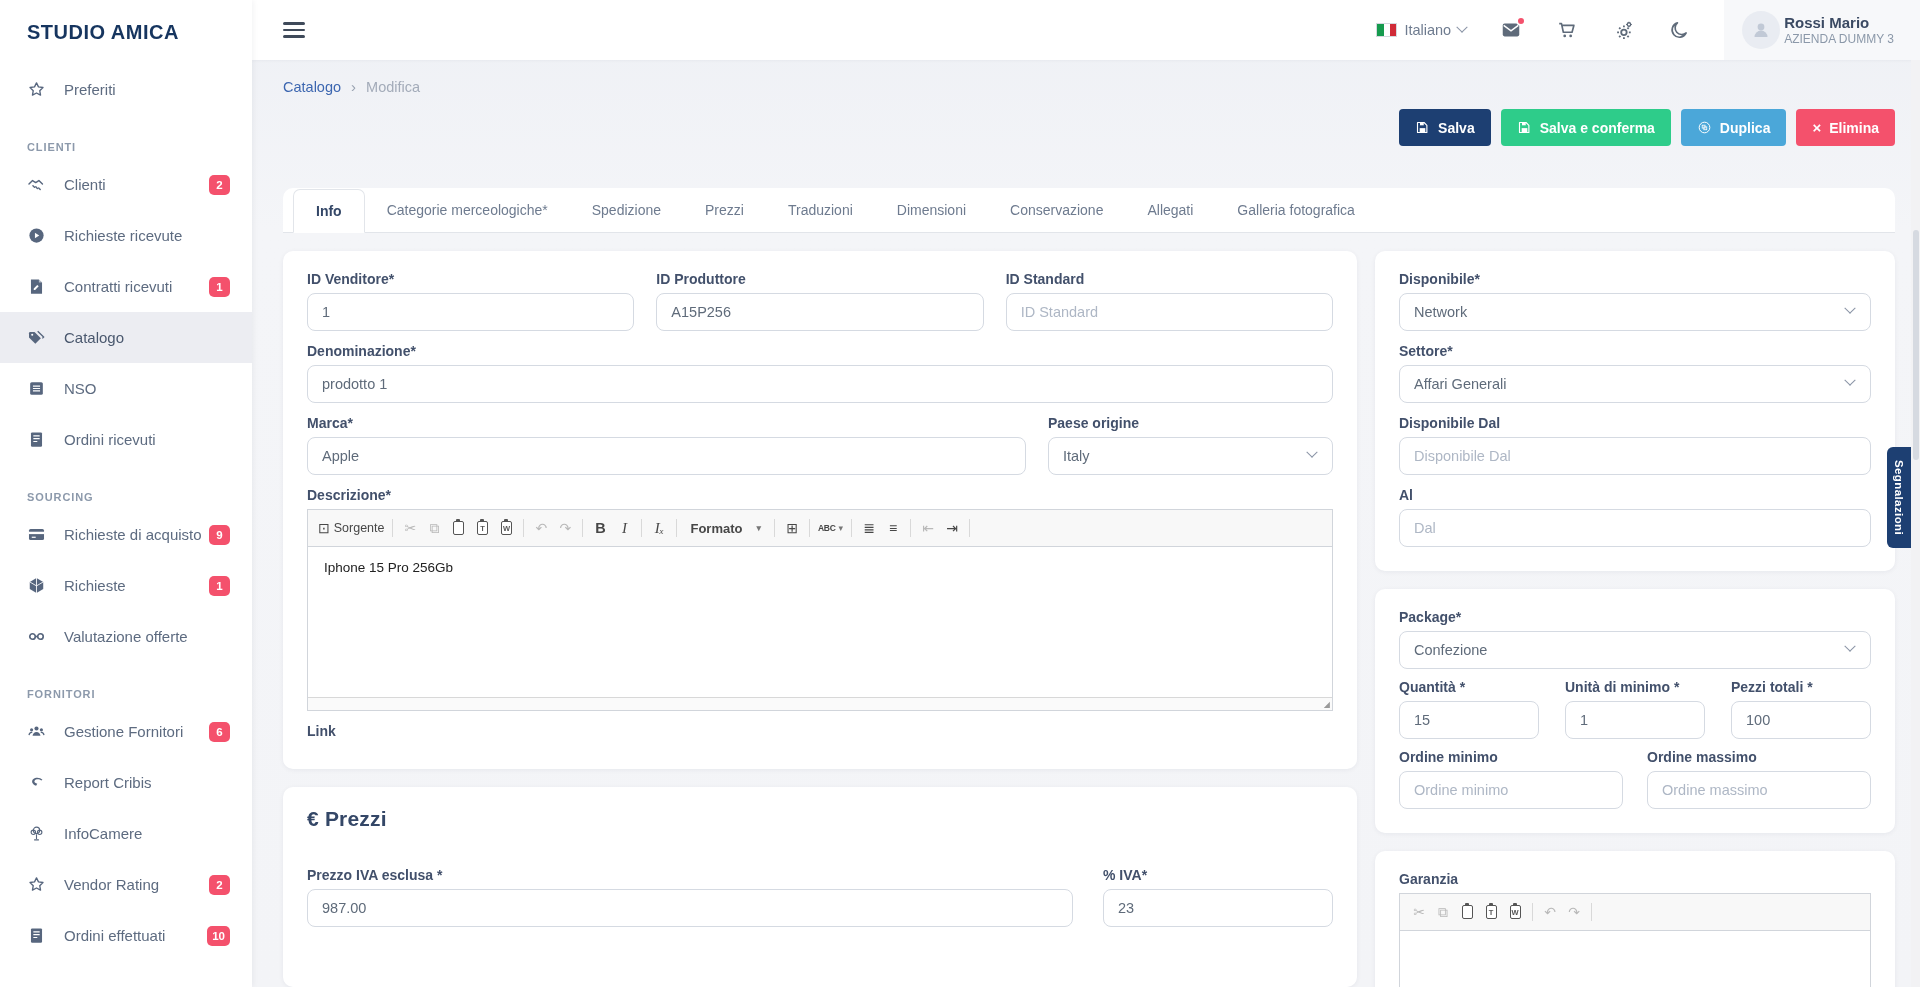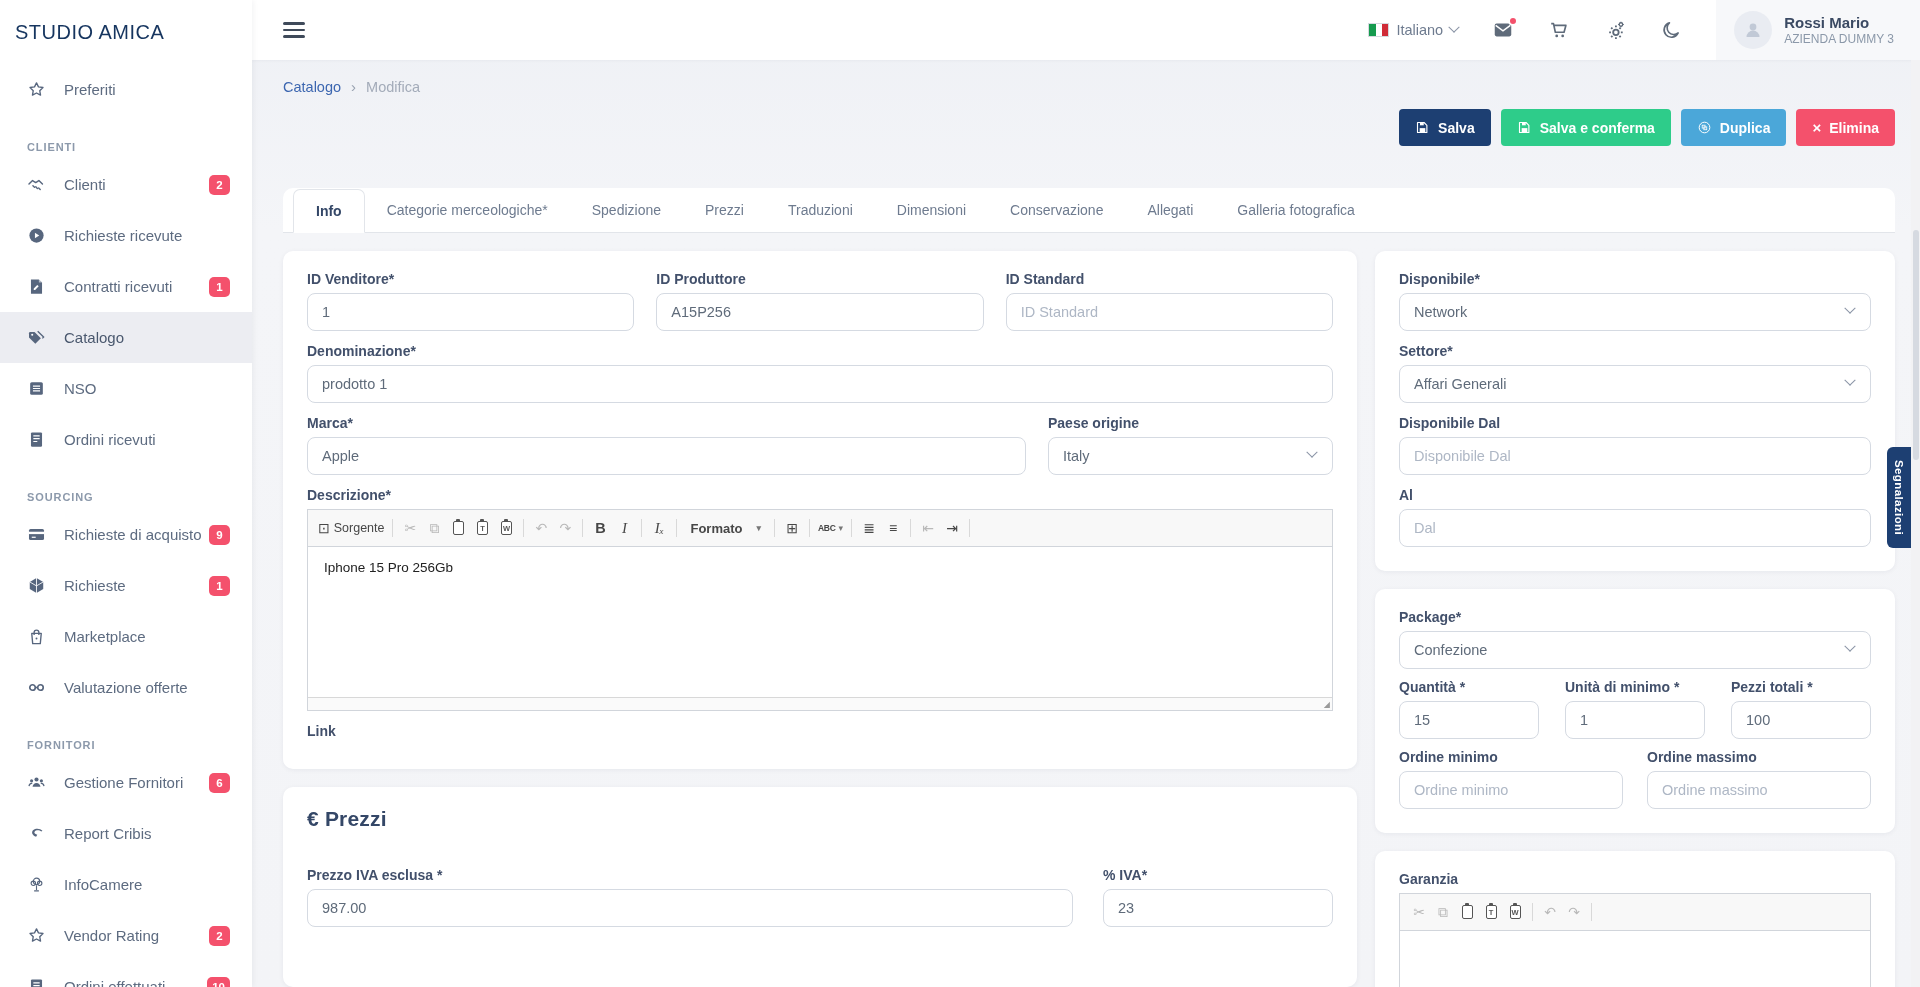--- a/index.html
+++ b/index.html
@@ -4,22 +4,22 @@
 <style>
   * { margin:0; padding:0; box-sizing:border-box; }
   html,body { width:1920px; height:987px; overflow:hidden; }
   body { font-family:"Liberation Sans", sans-serif; background:#f3f4f7; color:#5d6b80; }
 
   .app { display:flex; width:1920px; height:987px; }
 
   
   .sidebar { width:252px; min-width:252px; height:987px; background:#fff;
              box-shadow:1px 0 6px rgba(20,30,50,.06); z-index:5; overflow:hidden; }
-  .logo { height:64px; display:flex; align-items:center; padding-left:15px;
-          font-size:20px; font-weight:400; letter-spacing:.5px; color:#16355f; }
+  .logo { height:64px; display:flex; align-items:center; padding-left:27px;
+          font-size:20px; font-weight:700; letter-spacing:.5px; color:#16355f; }
   .nav-item { height:51px; display:flex; align-items:center; padding-left:27px;
               cursor:pointer; font-size:15px; color:#5d6b80; }
   .nav-item.active { background:#ecedf2; color:#4a586e; }
   .nav-item .nicon { width:20px; height:20px; margin-right:17px; color:#57667e; flex:0 0 20px; }
   .nav-item .nicon svg { width:19px; height:19px; display:block; }
   .nav-section { height:44px; display:flex; align-items:flex-end; padding:0 0 6px 27px;
                  font-size:11px; font-weight:700; letter-spacing:.9px; color:#8c99ab; }
   .badge { margin-left:auto; margin-right:22px; background:#f4516c; color:#fff;
            min-width:21px; height:20px; border-radius:5px; font-size:11.5px; font-weight:700;
            display:flex; align-items:center; justify-content:center; padding:0 5px; }
@@ -38,21 +38,21 @@
           font-size:14.5px; color:#6e7b8f; }
   .flag { display:flex; width:21px; height:14px; border:1px solid #d5d9df; }
   .flag i { flex:1; } .flag .g{background:#169b4e;} .flag .w{background:#fff;} .flag .r{background:#d02b37;}
   .chev { width:8px; height:8px; border-right:1.6px solid #8a94a6; border-bottom:1.6px solid #8a94a6;
           transform:rotate(45deg) translate(-2px,-2px); display:inline-block; }
   .hicon { position:relative; margin-right:34px; cursor:pointer; color:#5f6b7a; }
   .hicon svg { width:22px; height:22px; display:block; }
   .hicon .dot { position:absolute; top:-3px; right:-4px; width:10px; height:10px;
                 background:#f4516c; border:2px solid #fff; border-radius:50%; }
   .userbox { height:60px; background:#f7f8fa; display:flex; align-items:center;
-             padding:0 26px 0 18px; gap:12px; cursor:pointer; min-width:186px; }
+             padding:0 26px 0 18px; gap:4px; cursor:pointer; min-width:186px; }
   .avatar { width:38px; height:38px; border-radius:50%; background:#e9ecf2; color:#c1c9d6;
             display:flex; align-items:center; justify-content:center; }
   .avatar svg { width:24px; height:24px; }
   .uname { font-size:15px; font-weight:700; color:#3b4a63; line-height:1.25; }
   .ucompany { font-size:12px; color:#8b98a9; }
 
   
   .page { padding:0 25px 0 31px; }
   .breadcrumb { margin-top:18px; display:flex; align-items:center; gap:10px; font-size:14.5px; }
   .bc-root { color:#3c66b0; cursor:pointer; }
@@ -334,28 +334,20 @@
             <svg>
               <use href="#i-box"></use>
             </svg>
           </span>
         <span>Richieste</span>
         <span class="badge">1</span>
       </div>
       <div class="nav-item">
         <span class="nicon">
             <svg>
-              <use href="#i-bag"></use>
-            </svg>
-          </span>
-        <span>Marketplace</span>
-      </div>
-      <div class="nav-item">
-        <span class="nicon">
-            <svg>
               <use href="#i-glasses"></use>
             </svg>
           </span>
         <span>Valutazione offerte</span>
       </div>
       <div class="nav-section">FORNITORI</div>
       <div class="nav-item">
         <span class="nicon">
             <svg>
               <use href="#i-users"></use>

